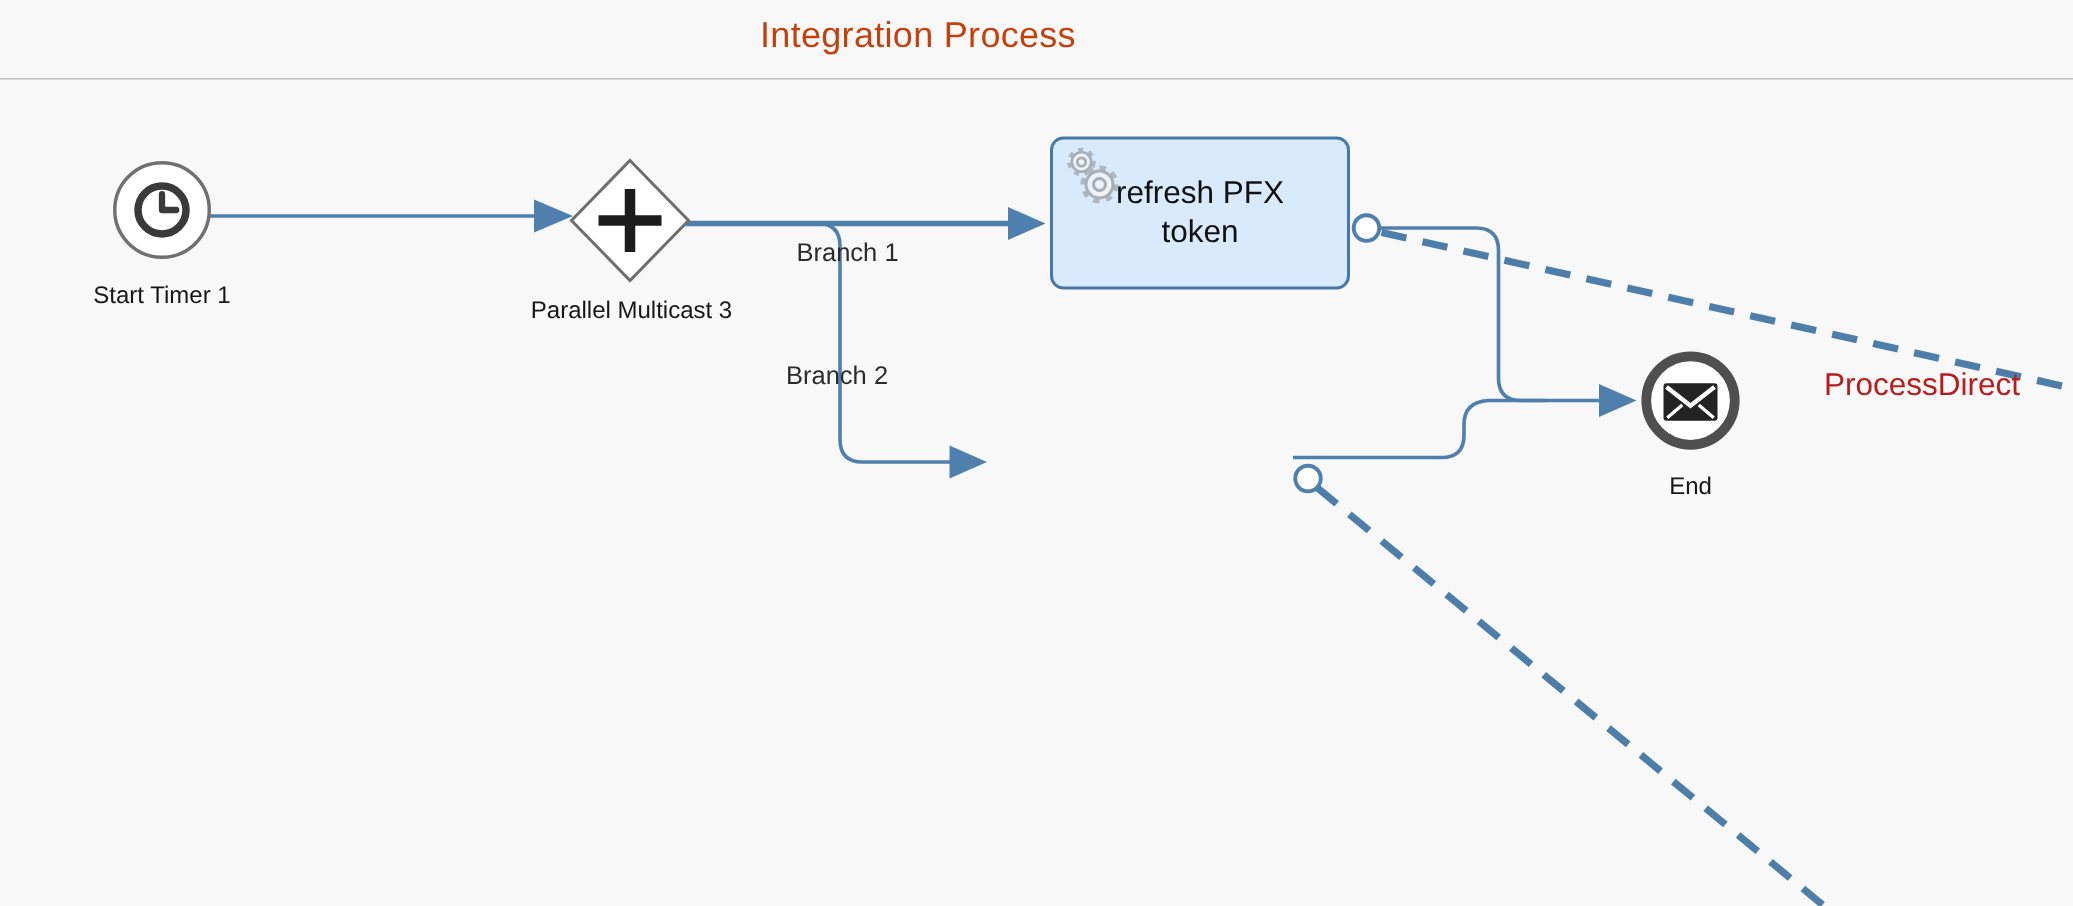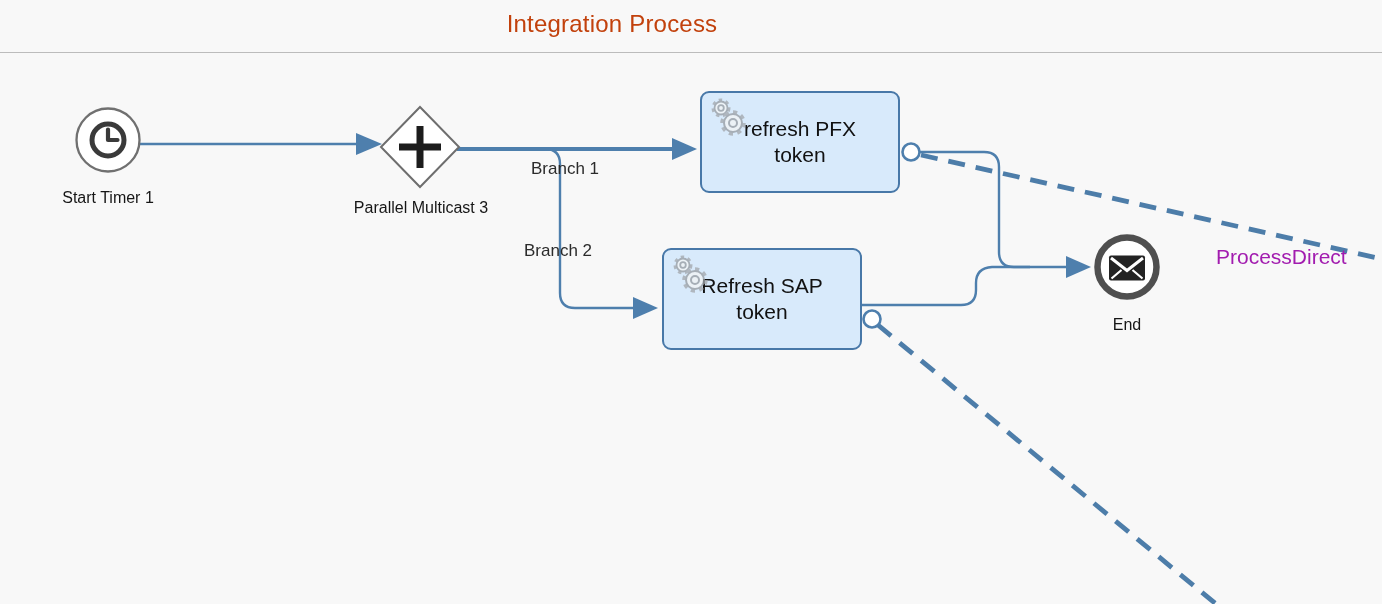--- a/index.html
+++ b/index.html
@@ -76,21 +76,21 @@
   }
   .edge-label {
     position: absolute;
     font-size: 17px;
     color: #2b2b2b;
     white-space: nowrap;
   }
   .receiver-label {
     position: absolute;
     font-size: 21px;
-    color: #a21caf;
+    color: #b91c1c;
     white-space: nowrap;
   }
 </style>
 </head>
 <body>
 
 <div class="canvas">
 
   <div class="process-title">Integration Process</div>
   <div class="header-divider"></div>
@@ -158,35 +158,20 @@
       </g>
       <g>
         <circle cx="27" cy="27" r="10.5" fill="none" stroke="#a6abb1" stroke-width="4.5" stroke-dasharray="4 4.2"></circle>
         <circle cx="27" cy="27" r="9" fill="#f1f4f6" stroke="#9aa0a6" stroke-width="2"></circle>
         <circle cx="27" cy="27" r="4" fill="none" stroke="#9aa0a6" stroke-width="2"></circle>
       </g>
     </svg>
     <div class="task-text">refresh PFX token</div>
   </div>
 
-  <div class="task" style="left:662px; top:248px;">
-    <svg class="gears" width="46" height="46" viewBox="0 0 46 46">
-      <g>
-        <circle cx="15" cy="12" r="7.5" fill="none" stroke="#a6abb1" stroke-width="4" stroke-dasharray="3.2 3.4"></circle>
-        <circle cx="15" cy="12" r="6.5" fill="#f1f4f6" stroke="#9aa0a6" stroke-width="1.8"></circle>
-        <circle cx="15" cy="12" r="2.8" fill="none" stroke="#9aa0a6" stroke-width="1.8"></circle>
-      </g>
-      <g>
-        <circle cx="27" cy="27" r="10.5" fill="none" stroke="#a6abb1" stroke-width="4.5" stroke-dasharray="4 4.2"></circle>
-        <circle cx="27" cy="27" r="9" fill="#f1f4f6" stroke="#9aa0a6" stroke-width="2"></circle>
-        <circle cx="27" cy="27" r="4" fill="none" stroke="#9aa0a6" stroke-width="2"></circle>
-      </g>
-    </svg>
-    <div class="task-text">Refresh SAP token</div>
-  </div>
 
   <div class="event" style="left:1092px; top:232px;">
     <svg width="70" height="70" viewBox="0 0 70 70">
       <circle cx="35" cy="35" r="29.5" fill="#ffffff" stroke="#4f4f4f" stroke-width="6.5"></circle>
       <rect x="17" y="23.5" width="36" height="25" rx="2" fill="#232323"></rect>
       <path d="M19 26 L35 38.5 L51 26" stroke="#ffffff" stroke-width="3" fill="none"></path>
       <path d="M19.5 46.5 L29.5 38 M50.5 46.5 L40.5 38" stroke="#ffffff" stroke-width="2.2" fill="none"></path>
     </svg>
   </div>
   <div class="node-label" style="left:1067px; top:313px; width:120px;text-align:center;">End</div>

